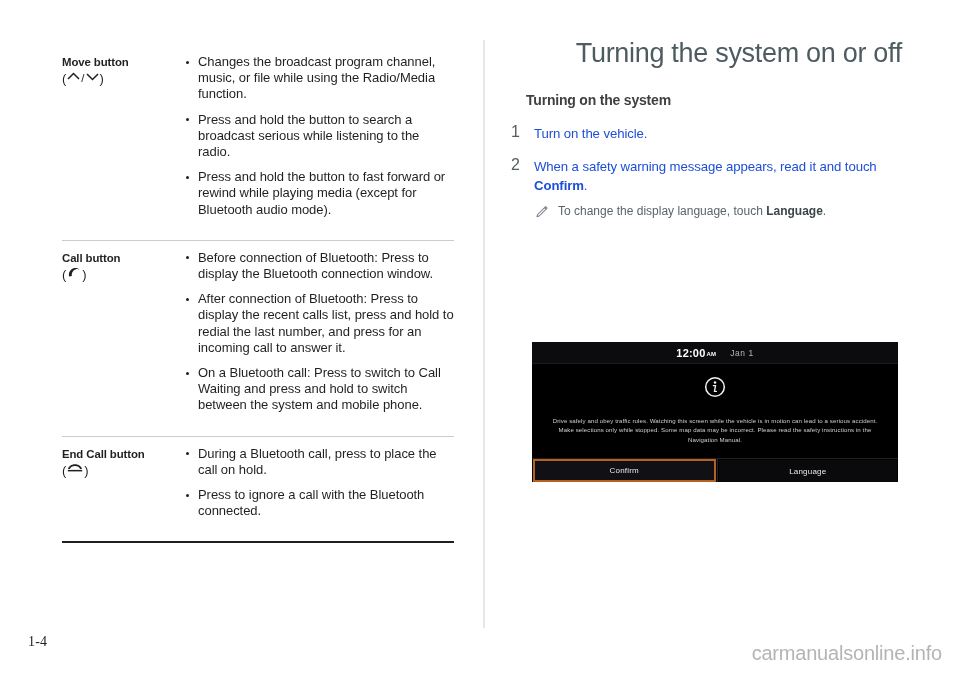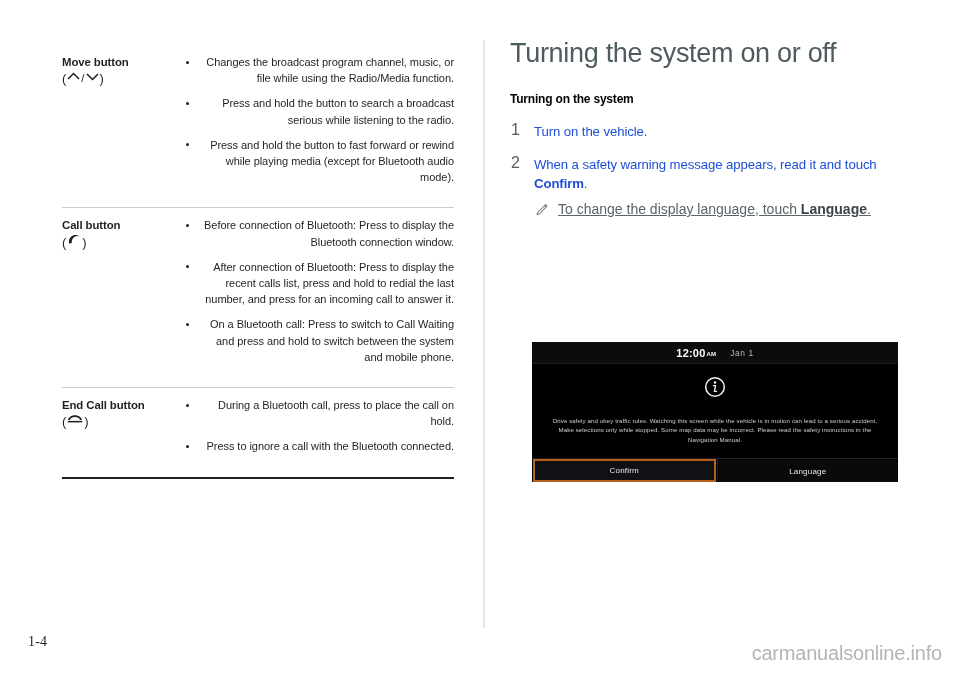--- a/index.html
+++ b/index.html
@@ -83,25 +83,24 @@
     padding-left: 2px;
   }
   .bullets {
     margin: 0;
     padding: 0;
     list-style: none;
   }
   .bullets li {
     position: relative;
     padding-left: 14px;
-    font-size: 11px;
+    font-size: 13px;
     line-height: 16.2px;
     margin-bottom: 9px;
     letter-spacing: -0.05px;
-    text-align: right;
   }
   .bullets li:last-child {
     margin-bottom: 0;
   }
   .bullets li::before {
     content: "";
     position: absolute;
     left: 2px;
     top: 6.5px;
     width: 3px;
@@ -123,33 +122,34 @@
     top: 36px;
     width: 392px;
   }
   .h1 {
     font-size: 27px;
     font-weight: normal;
     color: #4e5c60;
     letter-spacing: -0.3px;
     margin: 0 0 22px 0;
     line-height: 34px;
+    text-align: right;
   }
   .intro {
     font-size: 11.6px;
     line-height: 16.6px;
     color: #231f20;
     margin: 0 0 30px 0;
     letter-spacing: -0.05px;
   }
   .h2 {
-    font-size: 12px;
-    font-weight: bold;
-    color: #000000;
-    margin: 0 0 16px 0;
+    font-size: 14px;
+    font-weight: bold;
+    color: #404040;
+    margin: 0 0 16px 16px;
     letter-spacing: -0.2px;
   }
 
   .steps {
     margin: 0;
     padding: 0;
     list-style: none;
   }
   .step {
     position: relative;
@@ -171,24 +171,23 @@
     letter-spacing: -0.1px;
   }
   .step-text b {
     font-weight: bold;
   }
 
   .note {
     position: relative;
     padding-left: 24px;
     margin: 9px 0 0 0;
-    font-size: 14px;
+    font-size: 12px;
     line-height: 15px;
     color: #5a6468;
-    text-decoration: underline;
   }
   .note b {
     font-weight: bold;
     color: #3c4649;
   }
   .note .pencil {
     position: absolute;
     left: 0px;
     top: 1px;
   }

